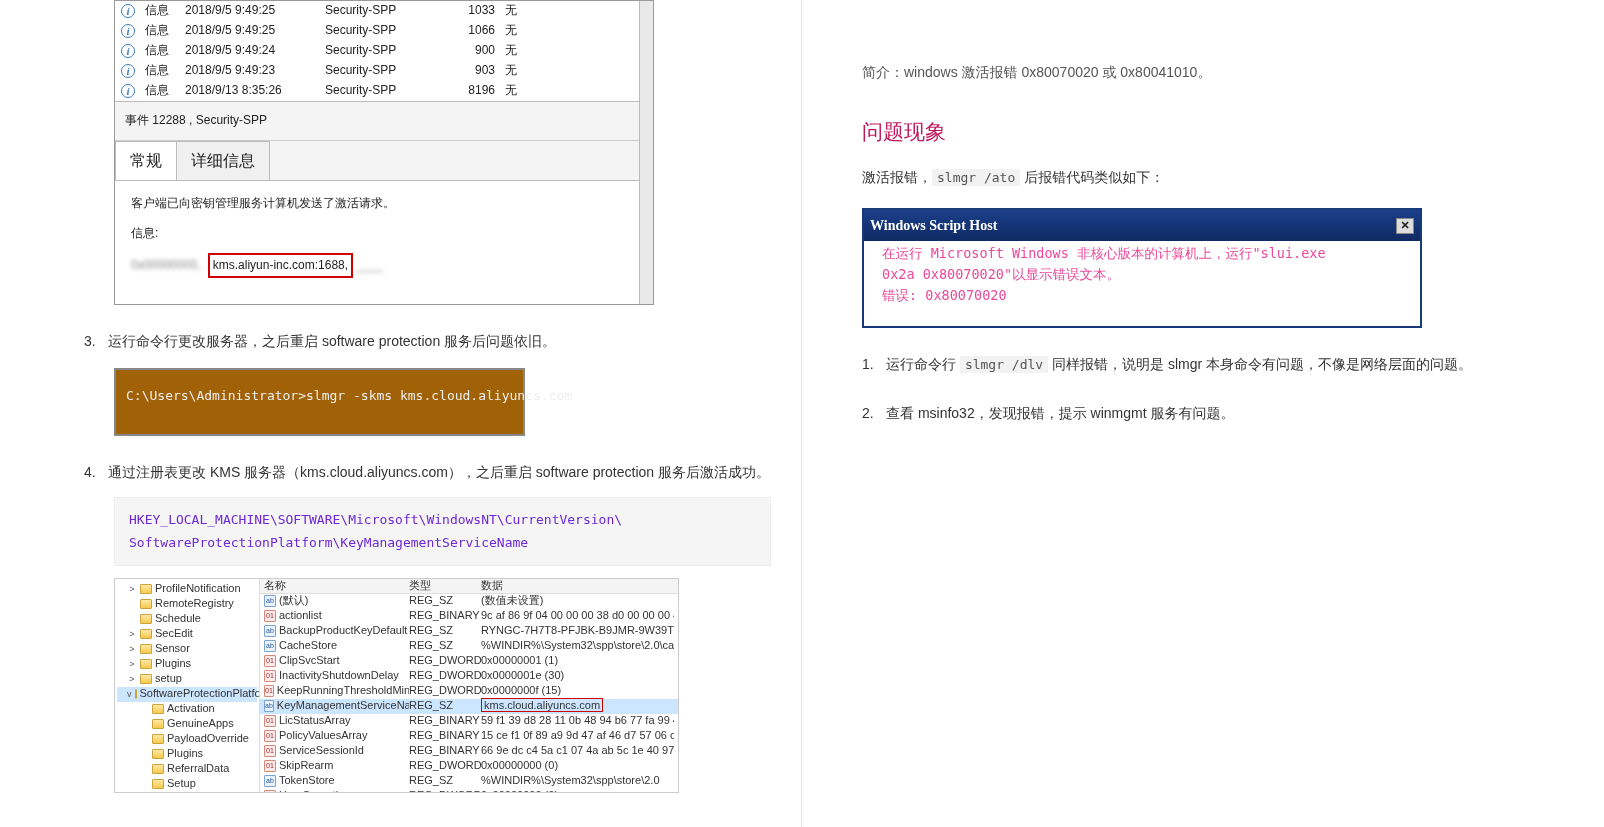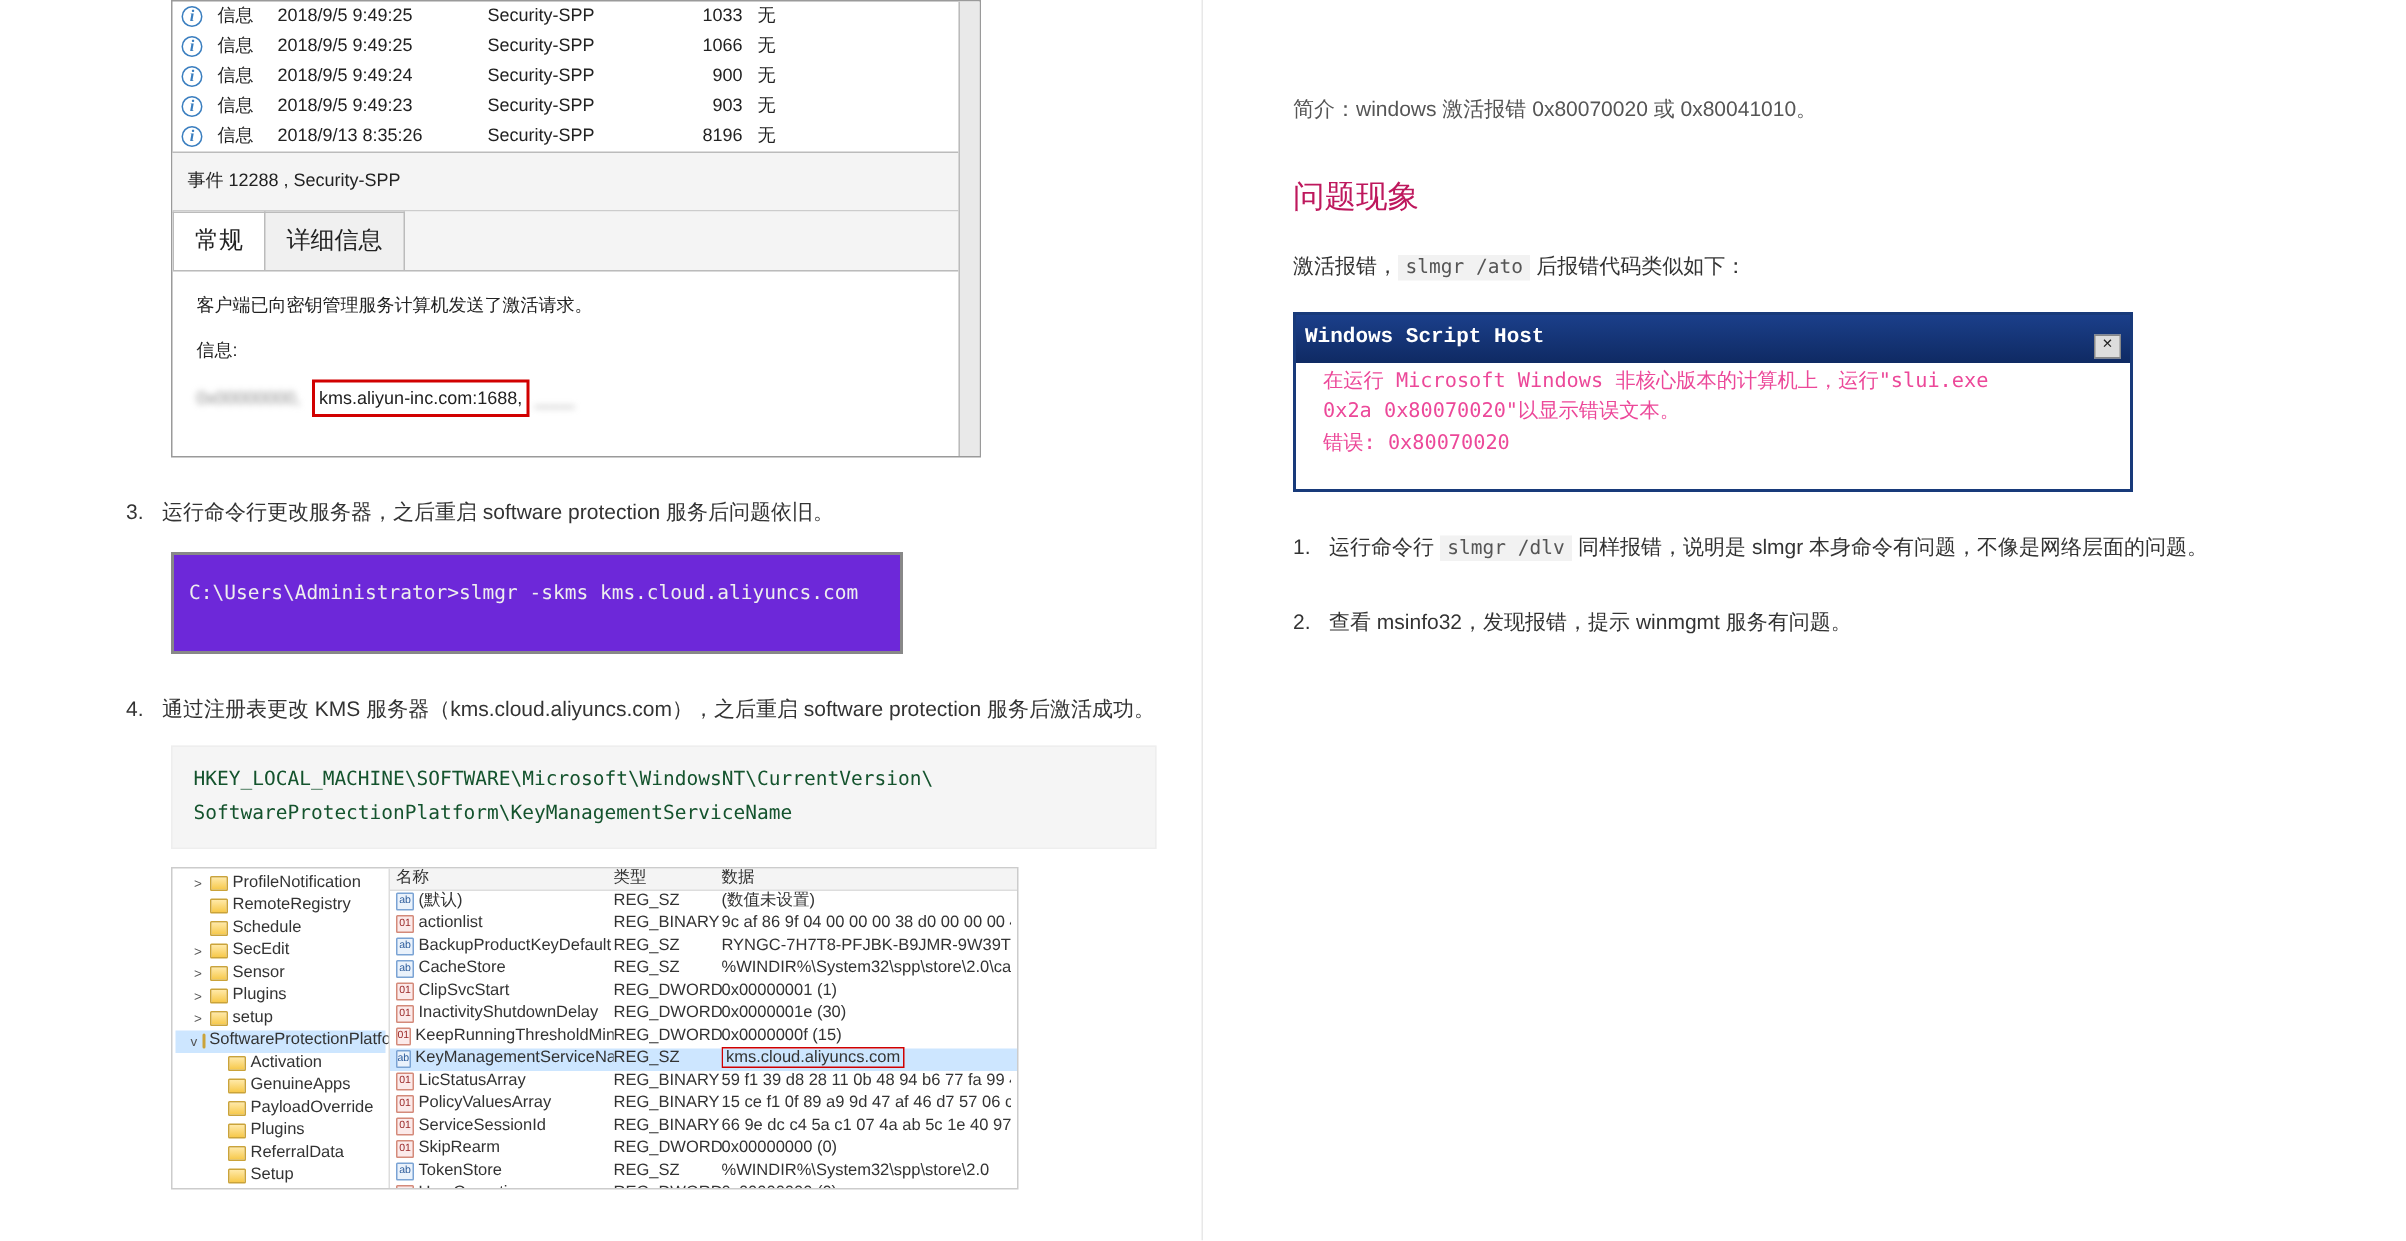--- a/index.html
+++ b/index.html
@@ -6,21 +6,21 @@
   html,body{width:1604px;height:827px;background:#fff;font-family:"Microsoft YaHei","PingFang SC",Arial,sans-serif;color:#333;font-size:14px;line-height:1.8;overflow:hidden}
   .page{display:flex;width:100%;height:100%}
   .col{height:100%;overflow:hidden;position:relative}
   .col-left{width:802px;padding:0 30px 0 84px;border-right:1px solid #e8e8e8}
   .col-right{width:802px;padding:0 30px 0 60px}
   
   .num-item{display:flex;margin:24px 0 12px 0}
   .num-item .n{width:24px;flex-shrink:0;color:#333}
   .num-item .txt{flex:1;color:#333}
   
-  .code{background:#f5f5f5;border:1px solid #eee;padding:10px 14px;font-family:Consolas,Menlo,monospace;font-size:13px;color:#14532d;white-space:pre-wrap;margin:10px 0 10px 30px}
+  .code{background:#f5f5f5;border:1px solid #eee;padding:10px 14px;font-family:Consolas,Menlo,monospace;font-size:13px;color:#6d28d9;white-space:pre-wrap;margin:10px 0 10px 30px}
   code.inline{background:#f2f2f2;padding:1px 5px;font-family:Consolas,Menlo,monospace;font-size:13px;color:#555}
   
   .h-orange{color:#be185d;font-size:21px;font-weight:400;margin:28px 0 14px 0}
   .intro{margin-top:60px;color:#555}
   .intro .lbl{color:#555}
   
   .eventviewer{border:1px solid #9a9a9a;background:#fff;margin-left:30px;width:540px;font-size:12px;color:#222}
   .ev-rows{border-bottom:1px solid #bbb}
   .ev-row{display:flex;align-items:center;height:20px;padding:0 6px;gap:10px}
   .ev-row .ico{width:14px;height:14px;border:1.5px solid #3a7ebf;border-radius:50%;display:flex;align-items:center;justify-content:center;color:#3a7ebf;font-style:italic;font-weight:bold;font-family:Georgia,serif;font-size:11px;line-height:1}
@@ -33,21 +33,21 @@
   .ev-body{display:flex}
   .ev-left{flex:1}
   .ev-title{padding:8px 10px;font-size:12px;background:#f4f4f4;border-bottom:1px solid #ccc}
   .ev-tabs{display:flex;border-bottom:1px solid #bbb;background:#f4f4f4}
   .ev-tab{padding:5px 14px;font-size:16px;border:1px solid #bbb;border-bottom:none;margin-right:-1px;background:#fff}
   .ev-tab:nth-child(2){background:#f0f0f0}
   .ev-detail{padding:12px 16px 18px 16px;font-size:12px}
   .ev-detail .line{margin-bottom:8px}
   .kms-box{display:inline-block;border:2px solid #d10000;padding:0 3px;margin-left:4px}
   
-  .cmd{background:#6d28d9;border:2px solid #888;color:#eee;font-family:Consolas,monospace;font-size:13px;padding:14px 10px 26px 10px;margin:14px 0 10px 30px;width:488px;white-space:pre}
+  .cmd{background:#a16207;border:2px solid #888;color:#eee;font-family:Consolas,monospace;font-size:13px;padding:14px 10px 26px 10px;margin:14px 0 10px 30px;width:411px;white-space:pre}
   
   .reg{display:flex;margin:12px 0 0 30px;border:1px solid #ccc;width:565px;height:215px;font-size:11px;color:#333;overflow:hidden}
   .reg-tree{width:145px;border-right:1px solid #ddd;overflow:hidden;padding:3px 2px}
   .reg-tree .node{display:flex;align-items:center;height:15px;white-space:nowrap;gap:3px}
   .reg-tree .fold{width:10px;height:10px;display:inline-flex;align-items:center;justify-content:center;color:#555;font-size:9px}
   .reg-tree .fico{width:12px;height:10px;background:linear-gradient(#ffe9a8,#f7c94b);border:1px solid #caa33a;border-radius:1px}
   .reg-tree .sel{background:#cde6ff}
   .reg-tree .ind1{padding-left:10px}
   .reg-tree .ind2{padding-left:22px}
   .reg-list{flex:1;overflow:hidden}
@@ -55,21 +55,21 @@
   .reg-head{background:#f4f4f4;border-bottom:1px solid #ddd;font-weight:500}
   .reg-row.sel{background:#cde6ff}
   .rc1{width:145px;display:flex;align-items:center;gap:3px;overflow:hidden}
   .rc2{width:72px}
   .rc3{flex:1;overflow:hidden;white-space:nowrap}
   .rico{width:12px;height:12px;border:1px solid #7aa3d4;border-radius:1px;display:inline-flex;align-items:center;justify-content:center;font-size:7px;color:#2a5a9a;background:#eaf2fb}
   .rico.b{background:#fbeaea;border-color:#d48a7a;color:#9a2a2a}
   .kms-red{border:1px solid #d10000;padding:0 2px}
   
   .wsh{border:2px solid #183a7a;background:#fff;margin:18px 0 10px 0;width:560px}
-  .wsh-title{background:linear-gradient(#1b3f8a,#0f2a63);color:#fff;font-family:Liberation Mono, monospace;font-size:14px;font-weight:bold;padding:3px 6px;display:flex;justify-content:space-between;align-items:flex-end}
+  .wsh-title{background:linear-gradient(#1b3f8a,#0f2a63);color:#fff;font-family:Liberation Serif, serif;font-size:14px;font-weight:bold;padding:3px 6px;display:flex;justify-content:space-between;align-items:center}
   .wsh-close{width:18px;height:16px;border:1px solid #888;background:#ddd;color:#222;display:flex;align-items:center;justify-content:center;font-size:11px;font-weight:bold}
   .wsh-body{padding:2px 18px 20px 18px;font-family:"SimSun","NSimSun",monospace;font-size:13.5px;line-height:1.55;color:#ec4899;white-space:pre-wrap}
 </style>
 </head>
 <body>
 
 <div class="page">
 
   <div class="col col-left">
 

